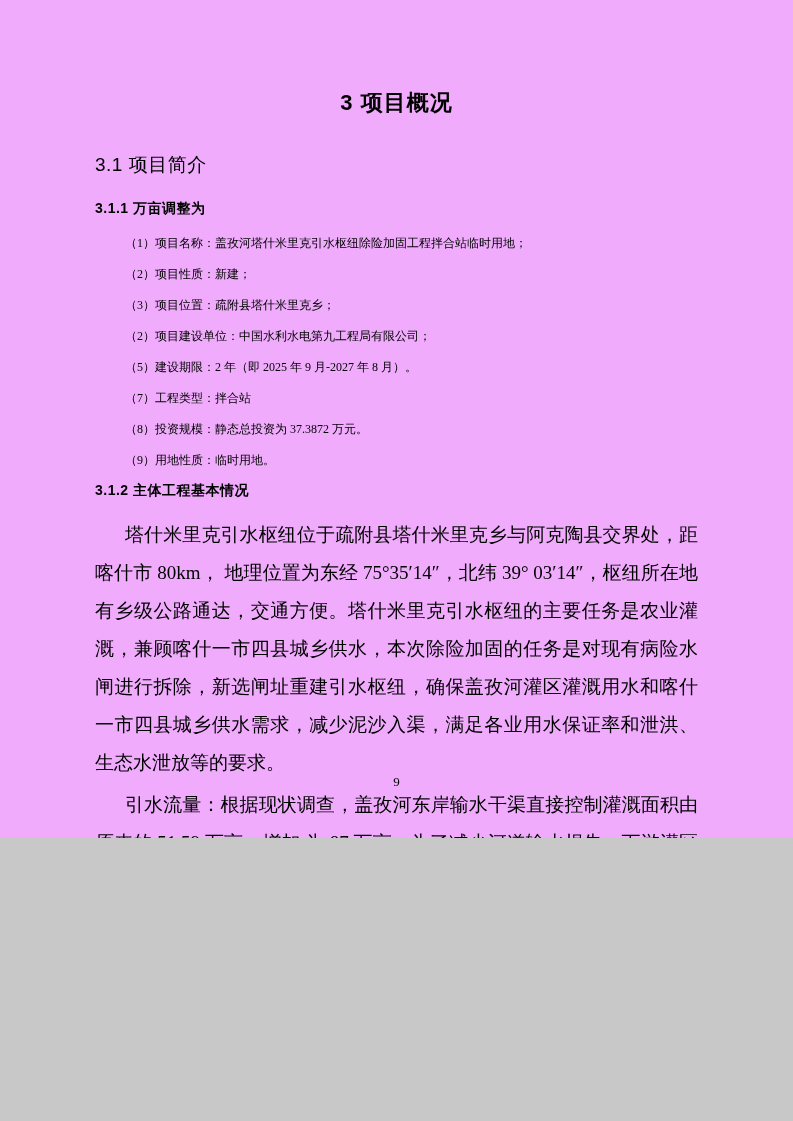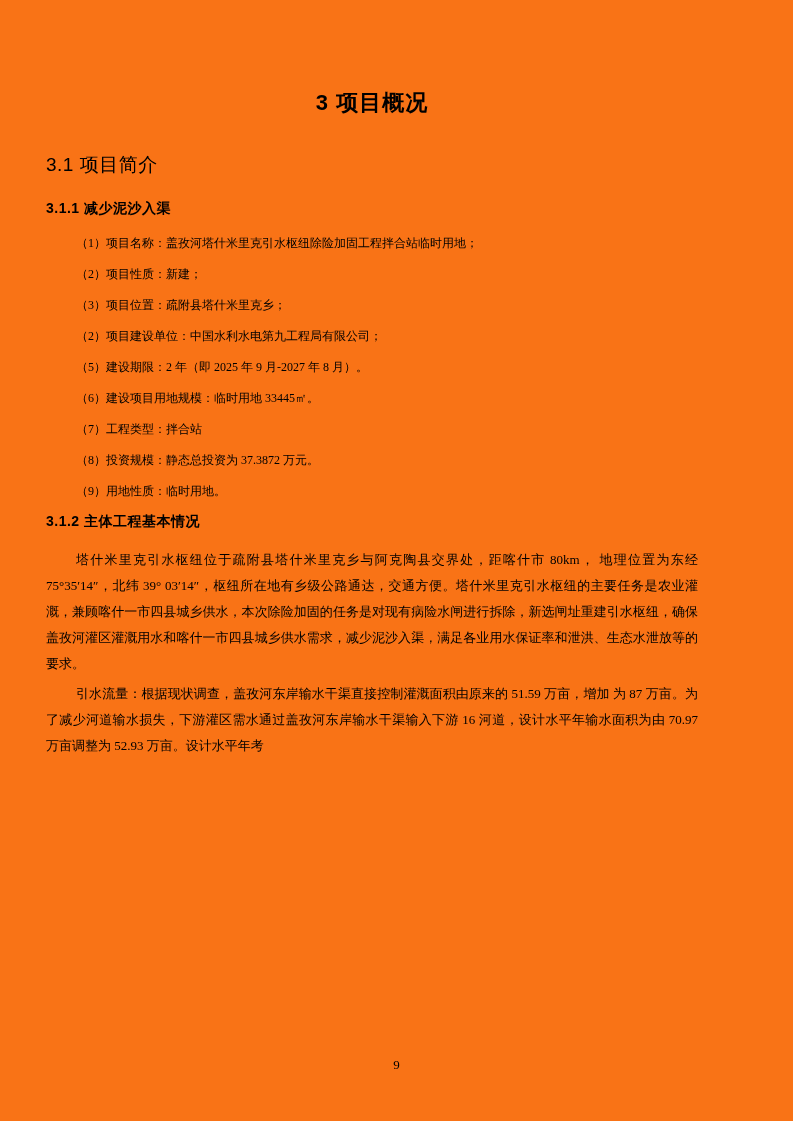--- a/index.html
+++ b/index.html
@@ -5,27 +5,27 @@
   html, body {
     margin: 0;
     padding: 0;
     background: #c8c8c8;
   }
   body {
     font-family: "Liberation Serif", "DejaVu Serif", serif;
   }
   .page {
     width: 793px;
-    height: 1121px;
-    background: #f97316;
+    height: 838px;
+    background: #f0abfc;
     position: relative;
     margin: 0 auto;
     overflow: hidden;
     box-sizing: border-box;
-    padding: 60px 95px 40px 46px;
+    padding: 60px 95px 40px 95px;
   }
   .doc-title {
     text-align: center;
     font-family: "Liberation Sans", "DejaVu Sans", sans-serif;
     font-weight: bold;
     font-size: 22px;
     letter-spacing: 1px;
     color: #000;
     margin-top: 28px;
     margin-bottom: 34px;
@@ -50,21 +50,21 @@
     margin-top: 4px;
   }
   .list-item {
     font-size: 12px;
     line-height: 1.5;
     color: #000;
     margin: 0 0 13px 0;
     text-indent: 30px;
   }
   .para {
-    font-size: 13px;
+    font-size: 19px;
     line-height: 2.0;
     color: #000;
     margin: 0 0 4px 0;
     text-indent: 30px;
     text-align: justify;
     text-justify: inter-ideograph;
   }
   .page-number {
     position: absolute;
     bottom: 48px;
@@ -77,28 +77,27 @@
 </style>
 </head>
 <body>
 
 <div class="page">
 
   <h1 class="doc-title">3 项目概况</h1>
 
   <h2 class="h2">3.1 项目简介</h2>
 
-  <h3 class="h3">3.1.1 减少泥沙入渠</h3>
+  <h3 class="h3">3.1.1 万亩调整为</h3>
 
   <p class="list-item">（1）项目名称：盖孜河塔什米里克引水枢纽除险加固工程拌合站临时用地；</p>
   <p class="list-item">（2）项目性质：新建；</p>
   <p class="list-item">（3）项目位置：疏附县塔什米里克乡；</p>
   <p class="list-item">（2）项目建设单位：中国水利水电第九工程局有限公司；</p>
   <p class="list-item">（5）建设期限：2 年（即 2025 年 9 月-2027 年 8 月）。</p>
-  <p class="list-item">（6）建设项目用地规模：临时用地 33445㎡。</p>
   <p class="list-item">（7）工程类型：拌合站</p>
   <p class="list-item">（8）投资规模：静态总投资为 37.3872 万元。</p>
   <p class="list-item">（9）用地性质：临时用地。</p>
 
   <h3 class="h3 spaced-top">3.1.2 主体工程基本情况</h3>
 
   <p class="para">塔什米里克引水枢纽位于疏附县塔什米里克乡与阿克陶县交界处，距喀什市 80km， 地理位置为东经 75°35′14″，北纬 39° 03′14″，枢纽所在地有乡级公路通达，交通方便。塔什米里克引水枢纽的主要任务是农业灌溉，兼顾喀什一市四县城乡供水，本次除险加固的任务是对现有病险水闸进行拆除，新选闸址重建引水枢纽，确保盖孜河灌区灌溉用水和喀什一市四县城乡供水需求，减少泥沙入渠，满足各业用水保证率和泄洪、生态水泄放等的要求。</p>
   <p class="para">引水流量：根据现状调查，盖孜河东岸输水干渠直接控制灌溉面积由原来的 51.59 万亩，增加 为 87 万亩。为了减少河道输水损失，下游灌区需水通过盖孜河东岸输水干渠输入下游 16 河道，设计水平年输水面积为由 70.97 万亩调整为 52.93 万亩。设计水平年考</p>
 
   <div class="page-number">9</div>

